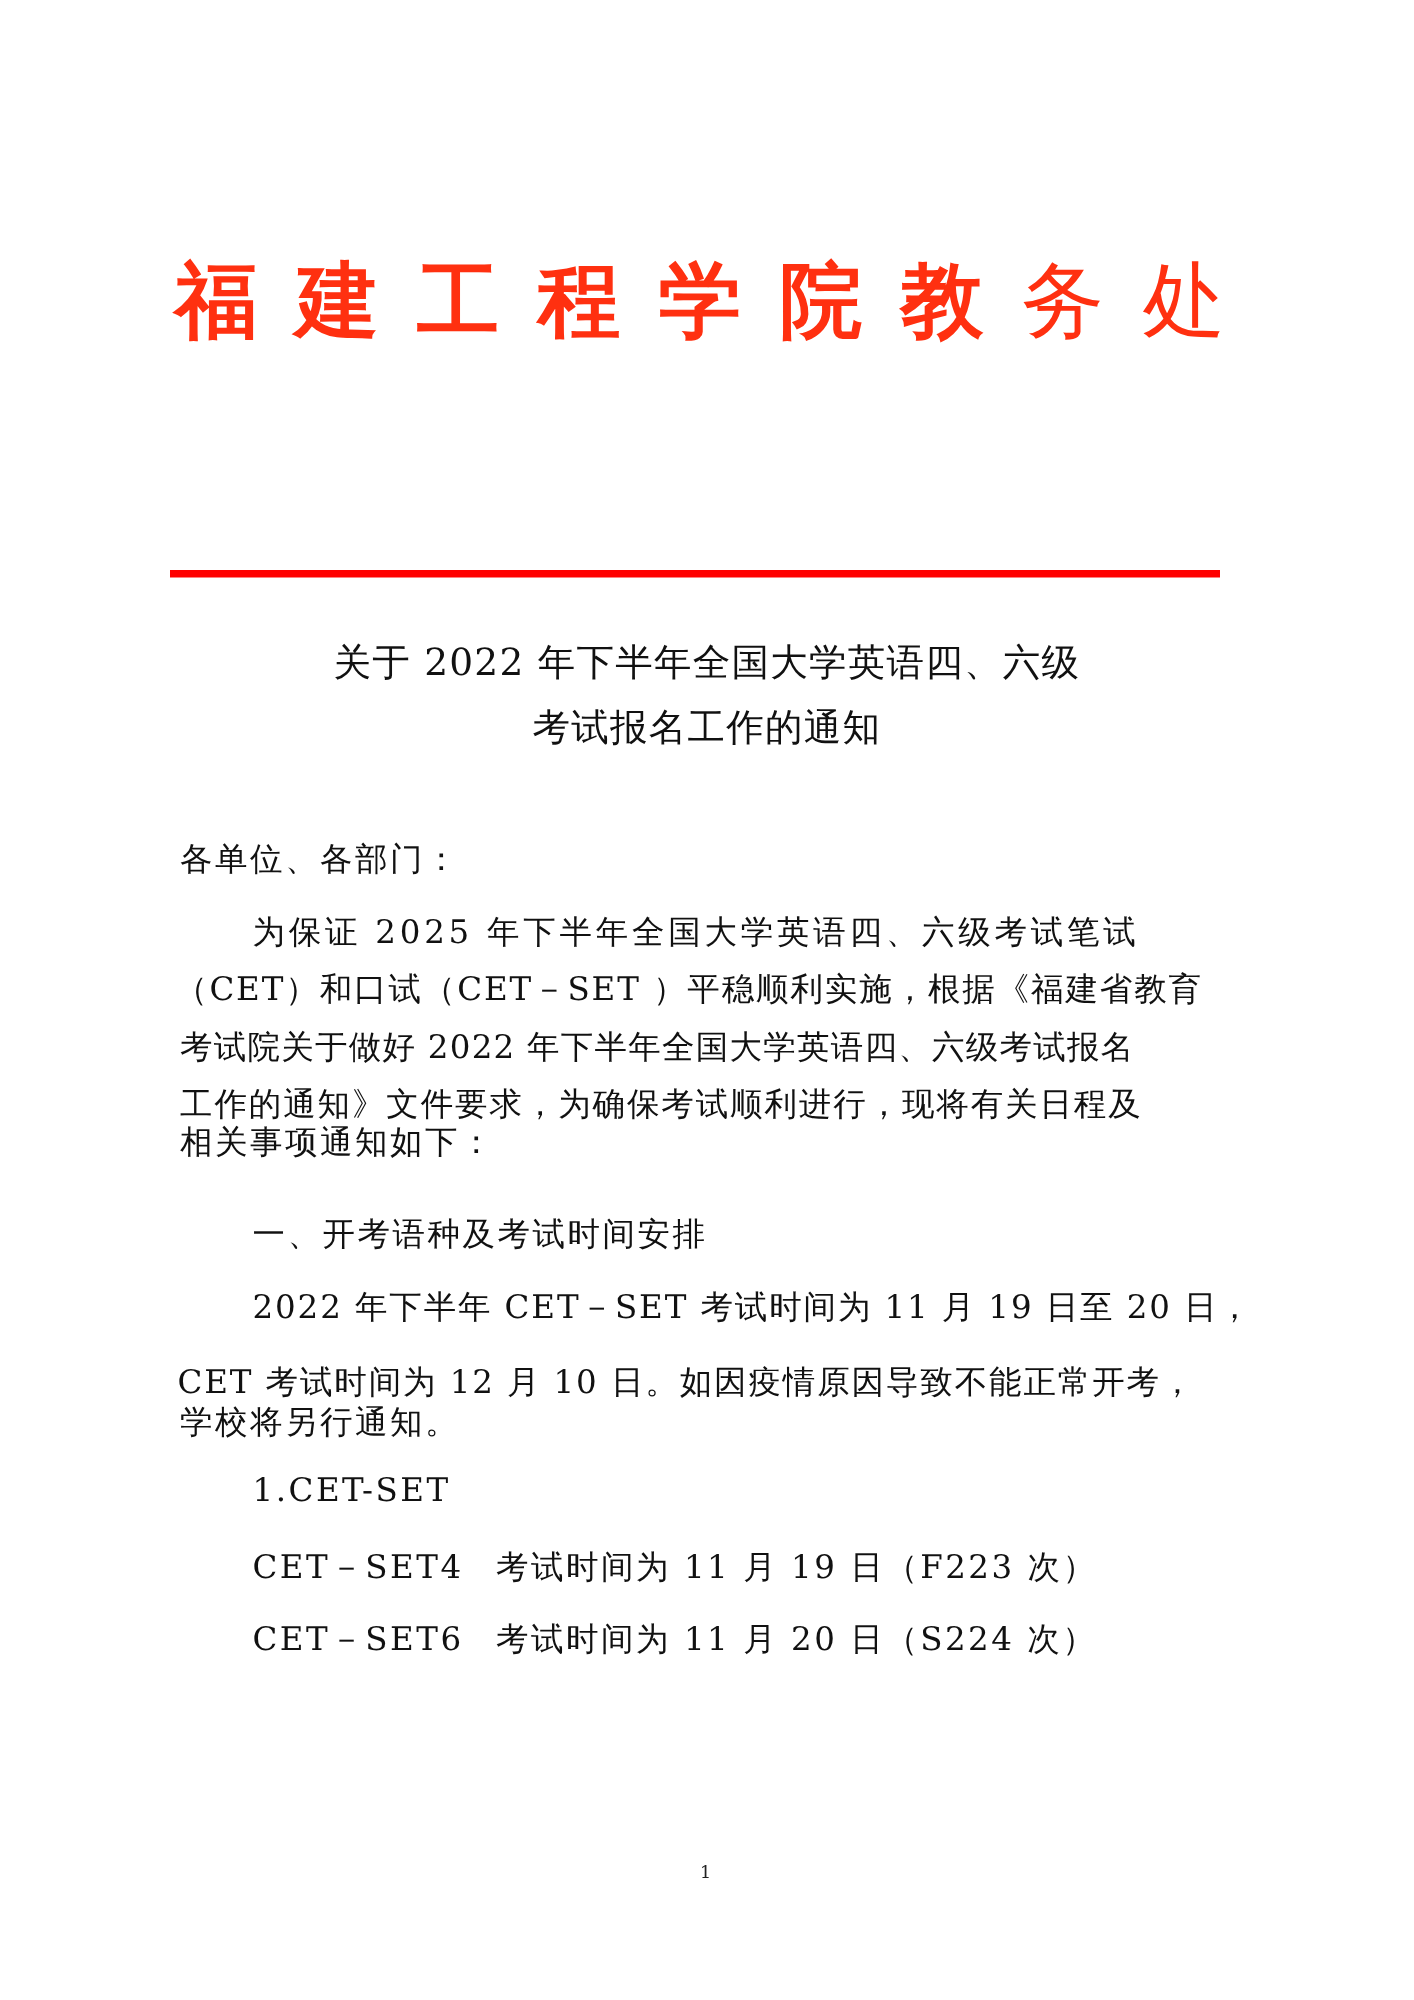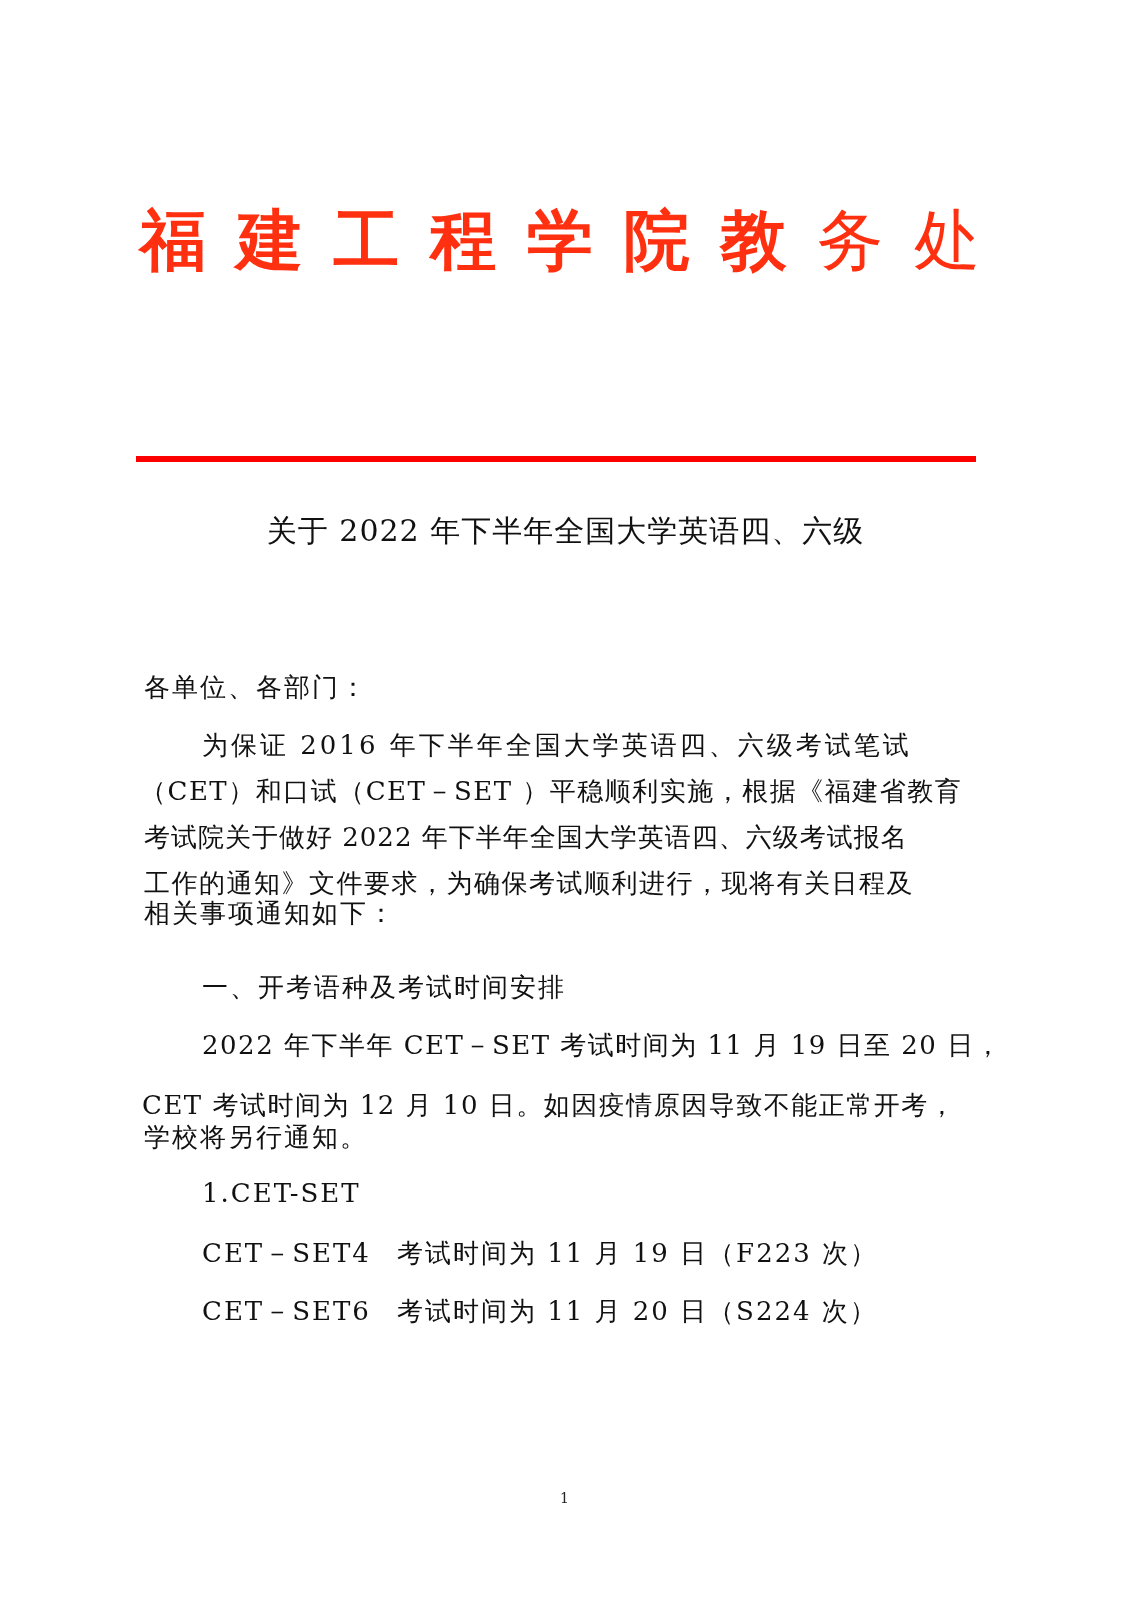--- a/index.html
+++ b/index.html
@@ -42,26 +42,27 @@
     <span>教</span>
     <span class="light">务</span>
     <span class="light">处</span>
   </div>
 
 
   <div class="redline"></div>
 
   <div class="title">
     <div>关于 2022 年下半年全国大学英语四、六级</div>
+    <div>考试报名工作的通知</div>
   </div>
 
   <div class="body">
     <div class="line" style="left:-4px; top:-10px;">各单位、各部门：</div>
 
-    <div class="line" style="left:54px; top:48px; letter-spacing:3px;">为保证 2016 年下半年全国大学英语四、六级考试笔试</div>
+    <div class="line" style="left:54px; top:48px; letter-spacing:3px;">为保证 2025 年下半年全国大学英语四、六级考试笔试</div>
     <div class="line" style="left:-8px; top:94px; letter-spacing:1.5px;">（CET）和口试（CET－SET ）平稳顺利实施，根据《福建省教育</div>
     <div class="line" style="left:-4px; top:140px; letter-spacing:1px;">考试院关于做好 2022 年下半年全国大学英语四、六级考试报名</div>
     <div class="line" style="left:-4px; top:186px; letter-spacing:1.5px;">工作的通知》文件要求，为确保考试顺利进行，现将有关日程及</div>
     <div class="line" style="left:-4px; top:216px;">相关事项通知如下：</div>
 
     <div class="line" style="left:54px; top:290px;">一、开考语种及考试时间安排</div>
 
     <div class="line" style="left:54px; top:348px; letter-spacing:1.5px;">2022 年下半年 CET－SET 考试时间为 11 月 19 日至 20 日，</div>
     <div class="line" style="left:-6px; top:408px; letter-spacing:1.5px;">CET 考试时间为 12 月 10 日。如因疫情原因导致不能正常开考，</div>
     <div class="line" style="left:-4px; top:440px;">学校将另行通知。</div>

